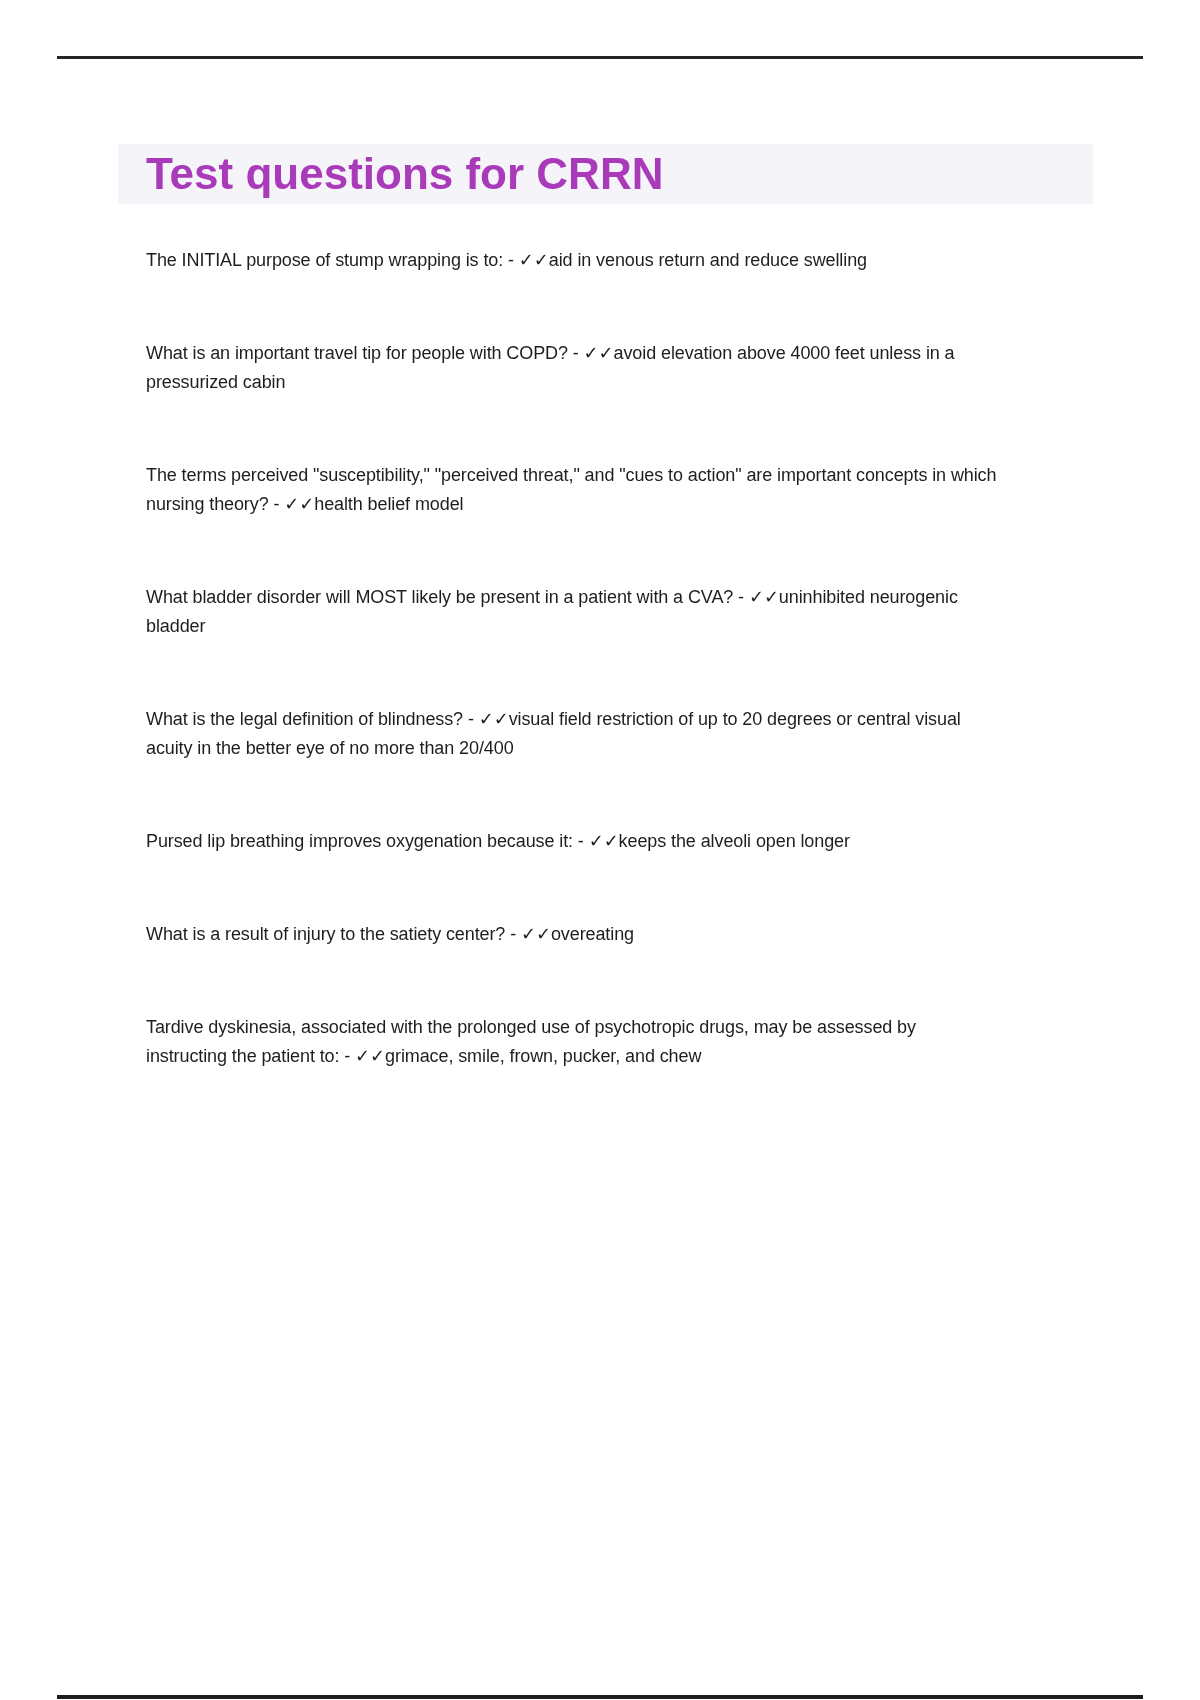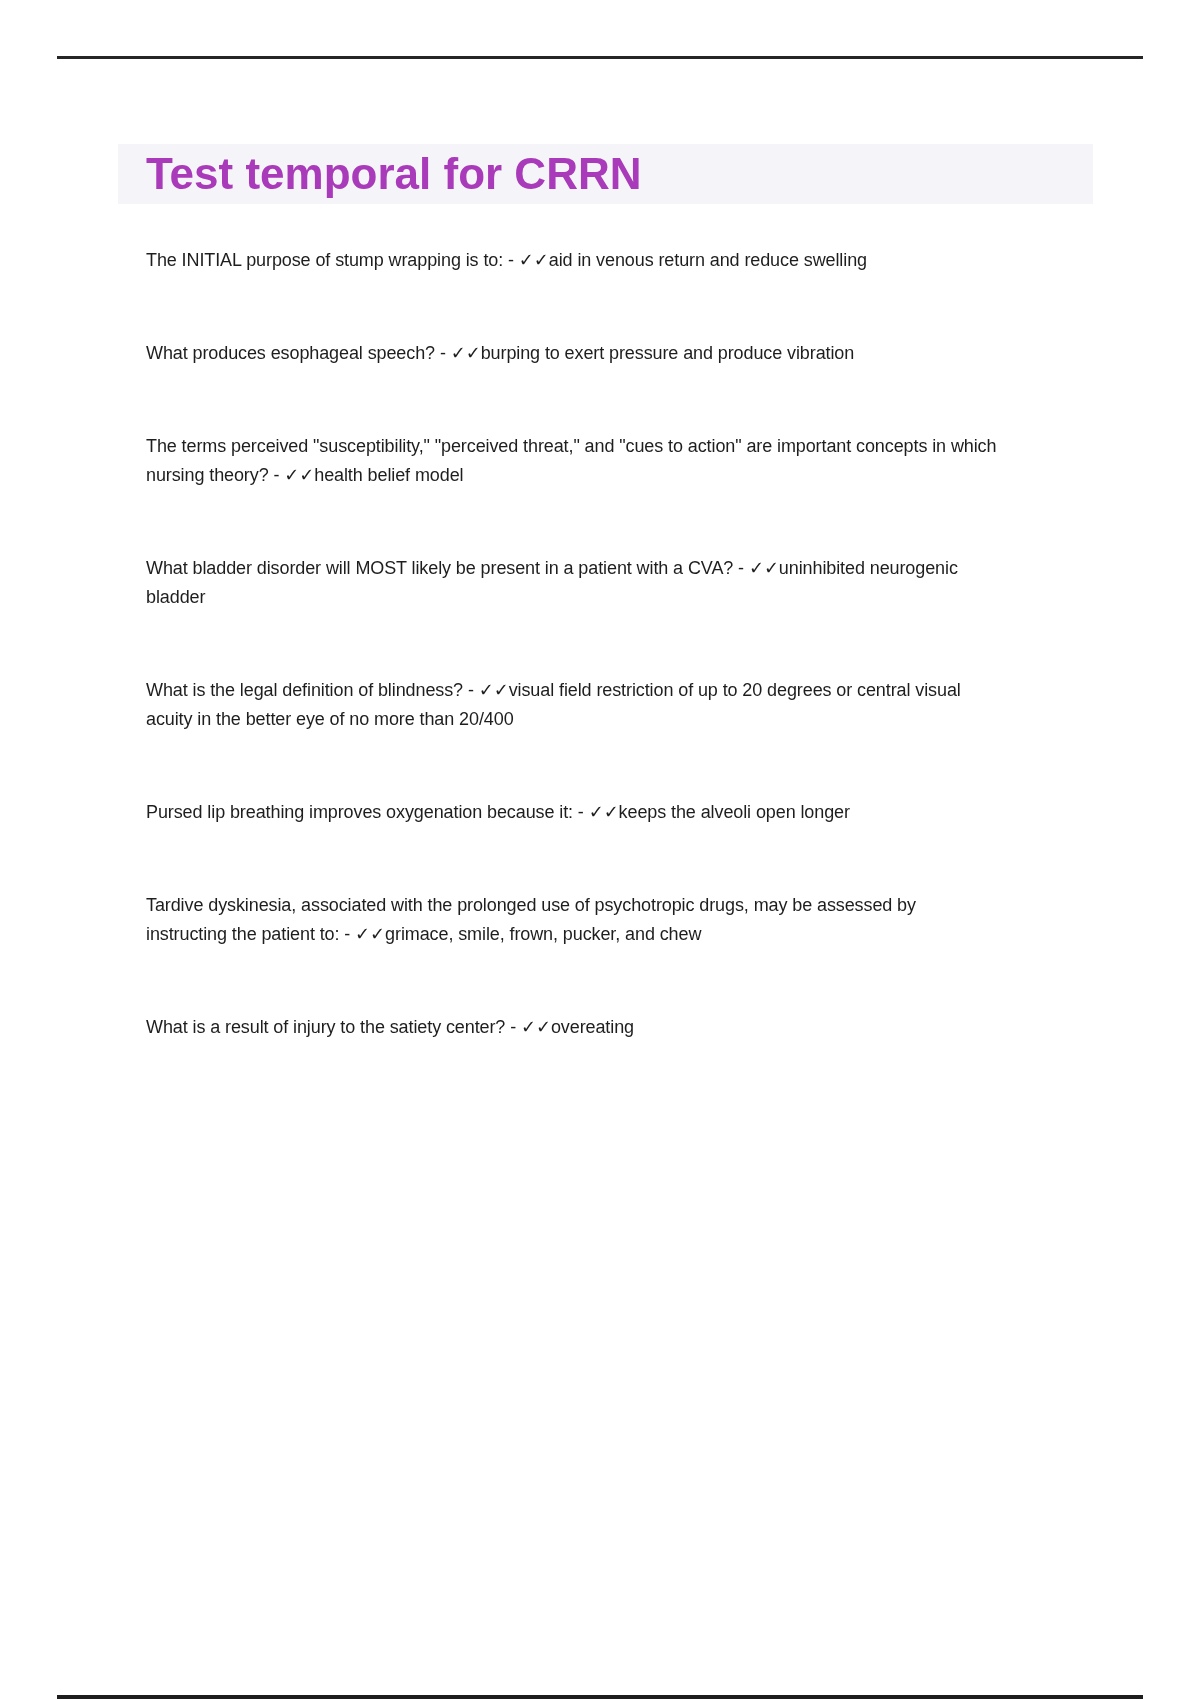--- a/index.html
+++ b/index.html
@@ -52,29 +52,29 @@
   }
 </style>
 </head>
 <body>
 
 <div class="page">
 
   <div class="rule rule-top"></div>
 
   <div class="title-bar">
-    <h1 class="title">Test temporal for CRRN</h1>
+    <h1 class="title">Test questions for CRRN</h1>
   </div>
 
   <div class="questions">
     <p class="qa">The INITIAL purpose of stump wrapping is to: - ✓✓aid in venous return and reduce swelling</p>
-    <p class="qa">What produces esophageal speech? - ✓✓burping to exert pressure and produce vibration</p>
+    <p class="qa">What is an important travel tip for people with COPD? - ✓✓avoid elevation above 4000 feet unless in a pressurized cabin</p>
     <p class="qa">The terms perceived "susceptibility," "perceived threat," and "cues to action" are important concepts in which nursing theory? - ✓✓health belief model</p>
     <p class="qa">What bladder disorder will MOST likely be present in a patient with a CVA? - ✓✓uninhibited neurogenic bladder</p>
     <p class="qa">What is the legal definition of blindness? - ✓✓visual field restriction of up to 20 degrees or central visual acuity in the better eye of no more than 20/400</p>
     <p class="qa">Pursed lip breathing improves oxygenation because it: - ✓✓keeps the alveoli open longer</p>
+    <p class="qa">What is a result of injury to the satiety center? - ✓✓overeating</p>
     <p class="qa">Tardive dyskinesia, associated with the prolonged use of psychotropic drugs, may be assessed by instructing the patient to: - ✓✓grimace, smile, frown, pucker, and chew</p>
-    <p class="qa">What is a result of injury to the satiety center? - ✓✓overeating</p>
   </div>
 
   <div class="rule rule-bottom"></div>
 
 </div>
 
 </body></html>

